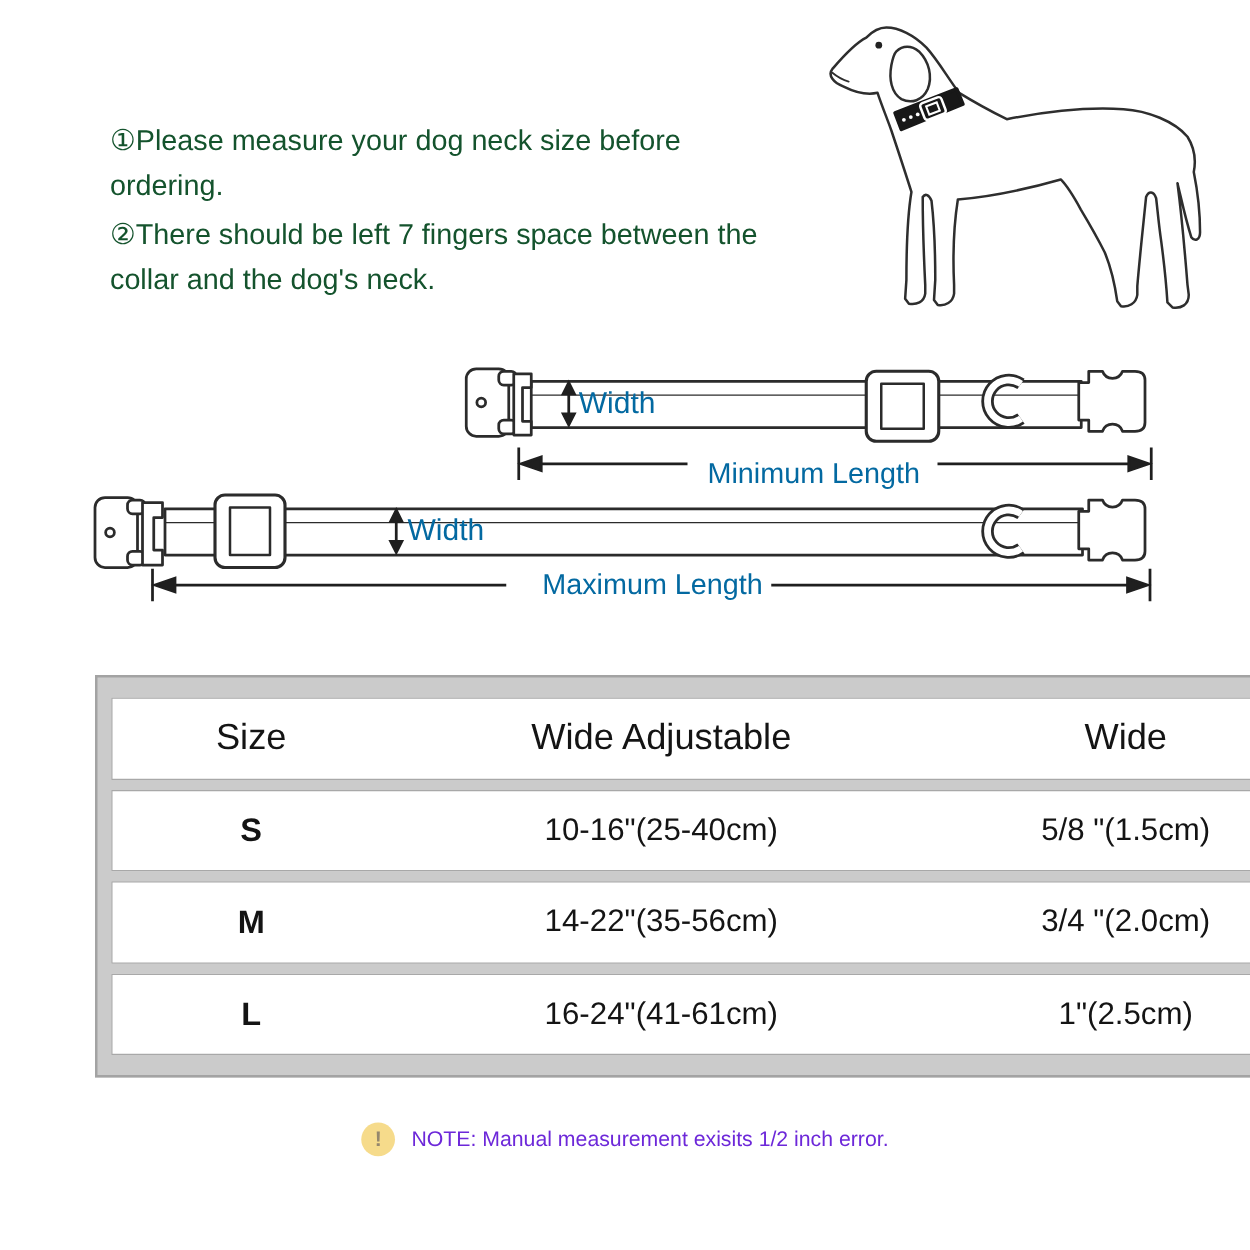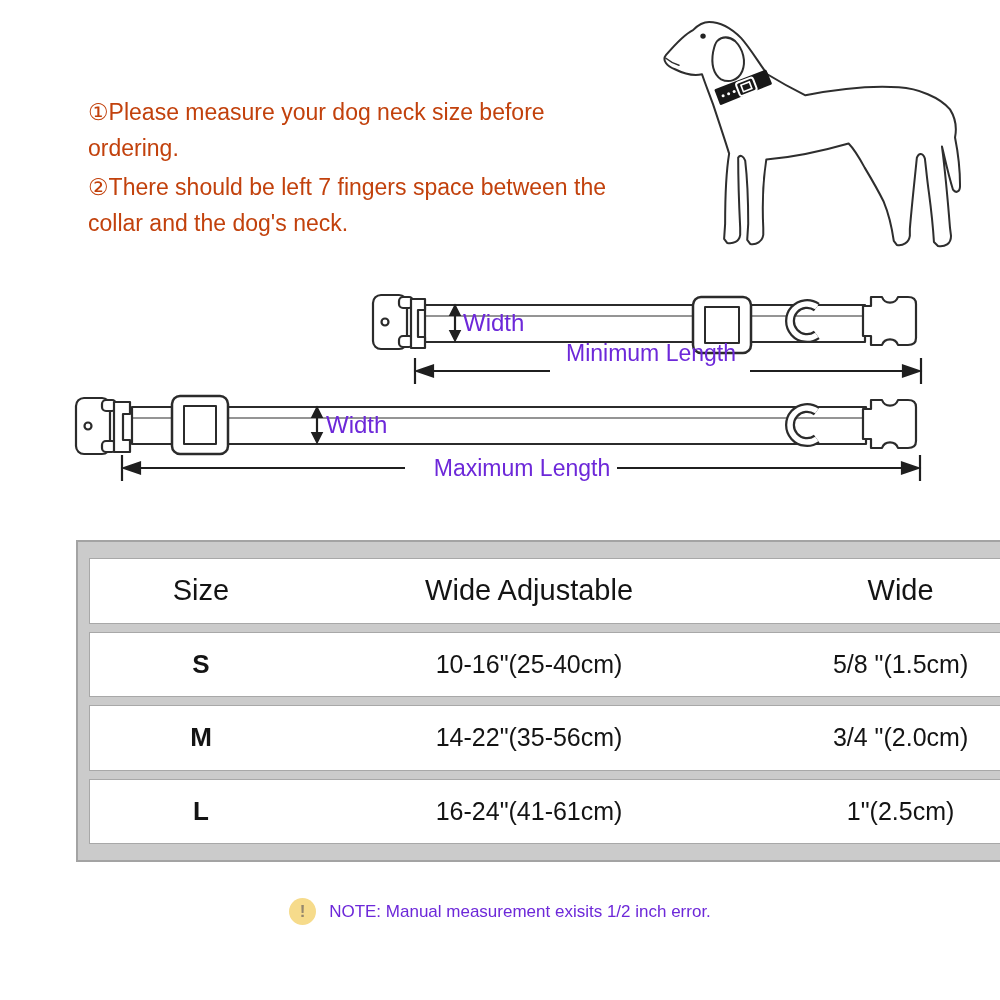--- a/index.html
+++ b/index.html
@@ -1,35 +1,35 @@
 <!DOCTYPE html>
 <html><head>
 <meta charset="utf-8">
 <style>
   html,body{margin:0;padding:0;background:#fff;}
   .page{position:relative;width:1000px;height:1000px;background:#ffffff;overflow:hidden;
         font-family:"Liberation Sans",sans-serif;}
 
   
-  .instructions{position:absolute;left:88px;top:94px;width:545px;color:#c2410c;
+  .instructions{position:absolute;left:88px;top:94px;width:545px;color:#14532d;
                 font-size:23px;line-height:36px;}
   .instructions p{margin:0 0 3px 0;}
 
   
   .dog{position:absolute;left:652px;top:6px;width:338px;height:256px;}
   .collar{position:absolute;}
   .collar-min{left:355px;top:285px;width:575px;height:100px;}
   .collar-max{left:60px;top:388px;width:870px;height:100px;}
   .collar svg{position:absolute;left:0;top:0;width:100%;height:100%;}
-  .diagram-label{position:absolute;color:#6d28d9;white-space:nowrap;}
+  .diagram-label{position:absolute;color:#0369a1;white-space:nowrap;}
   .width-label{font-size:24px;transform:translateY(-50%);}
   .collar-min .width-label{left:108px;top:38px;}
   .collar-max .width-label{left:266px;top:37px;}
   .length-label{font-size:23px;transform:translate(-50%,-50%);}
-  .collar-min .length-label{left:296px;top:68px;}
+  .collar-min .length-label{left:296px;top:94px;}
   .collar-max .length-label{left:462px;top:80px;}
 
   
   .size-table{position:absolute;left:76px;top:540px;width:993px;height:322px;
               background:#cbcbcb;border:2px solid #a3a3a3;box-sizing:border-box;
               padding:16px 11px;display:flex;flex-direction:column;gap:8px;}
   .trow{flex:1;background:#ffffff;border:1px solid #a8a8a8;display:grid;
         grid-template-columns:23% 45% 32%;align-items:center;text-align:center;
         font-size:25px;color:#141414;}
   .trow.thead{font-size:29px;}

